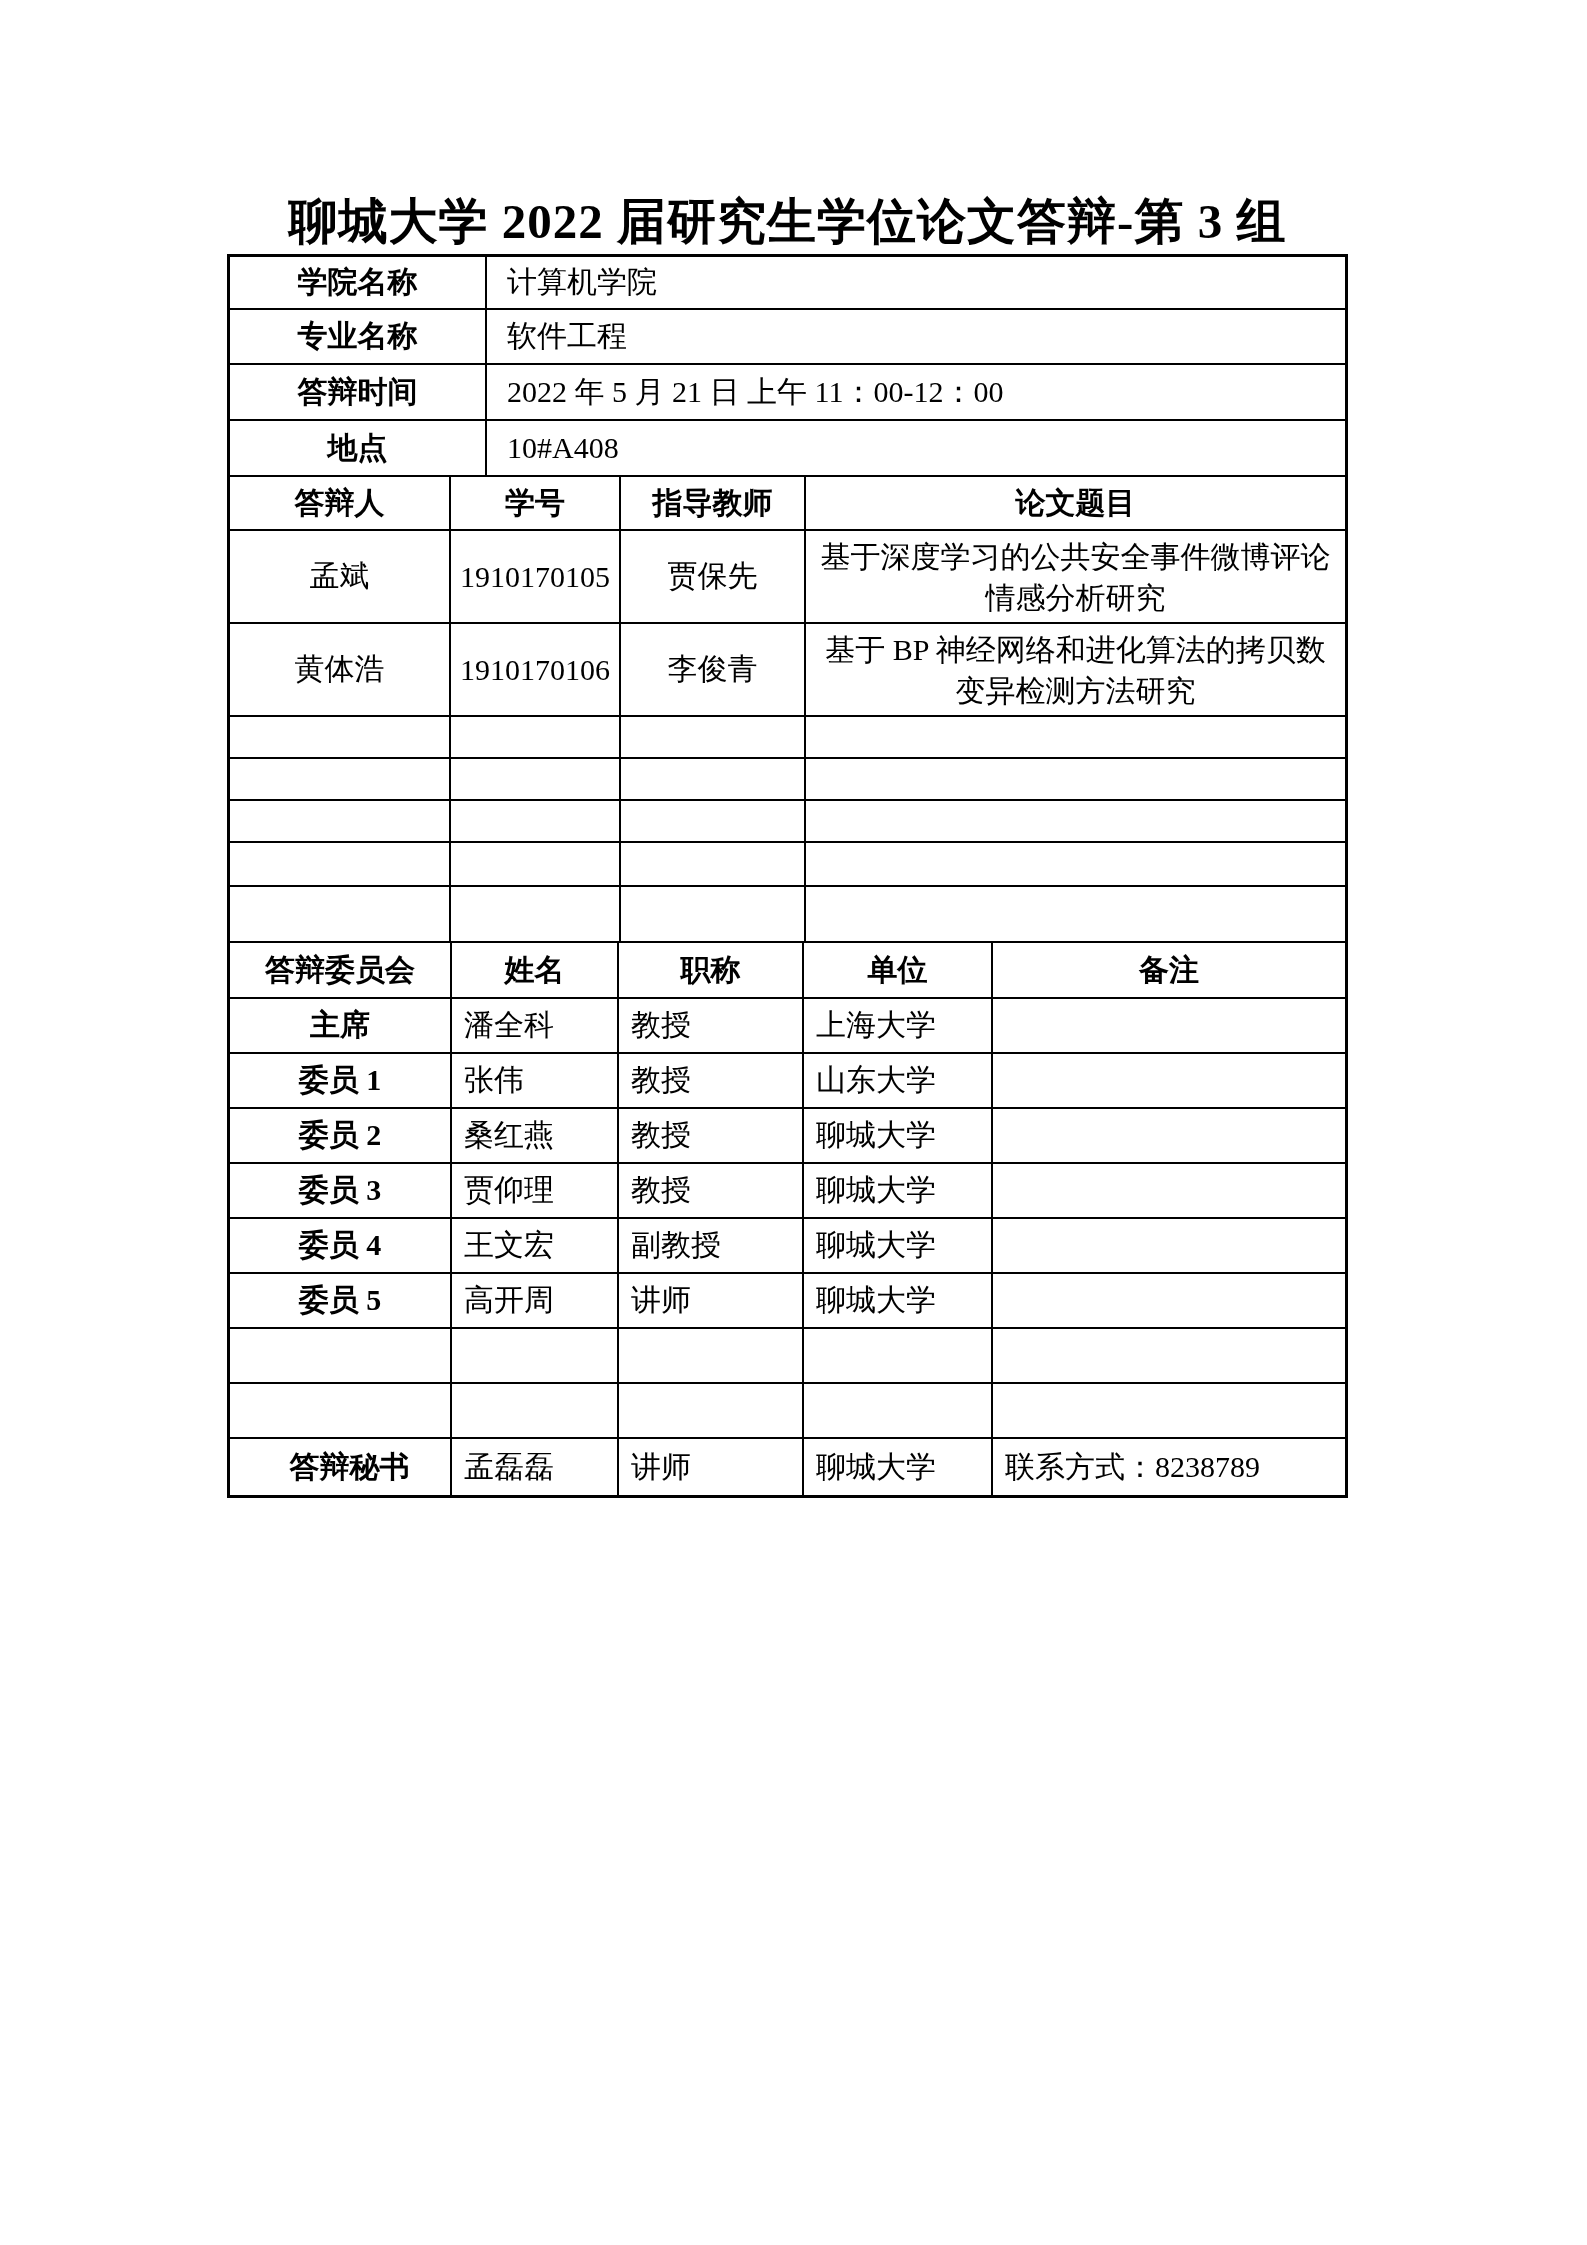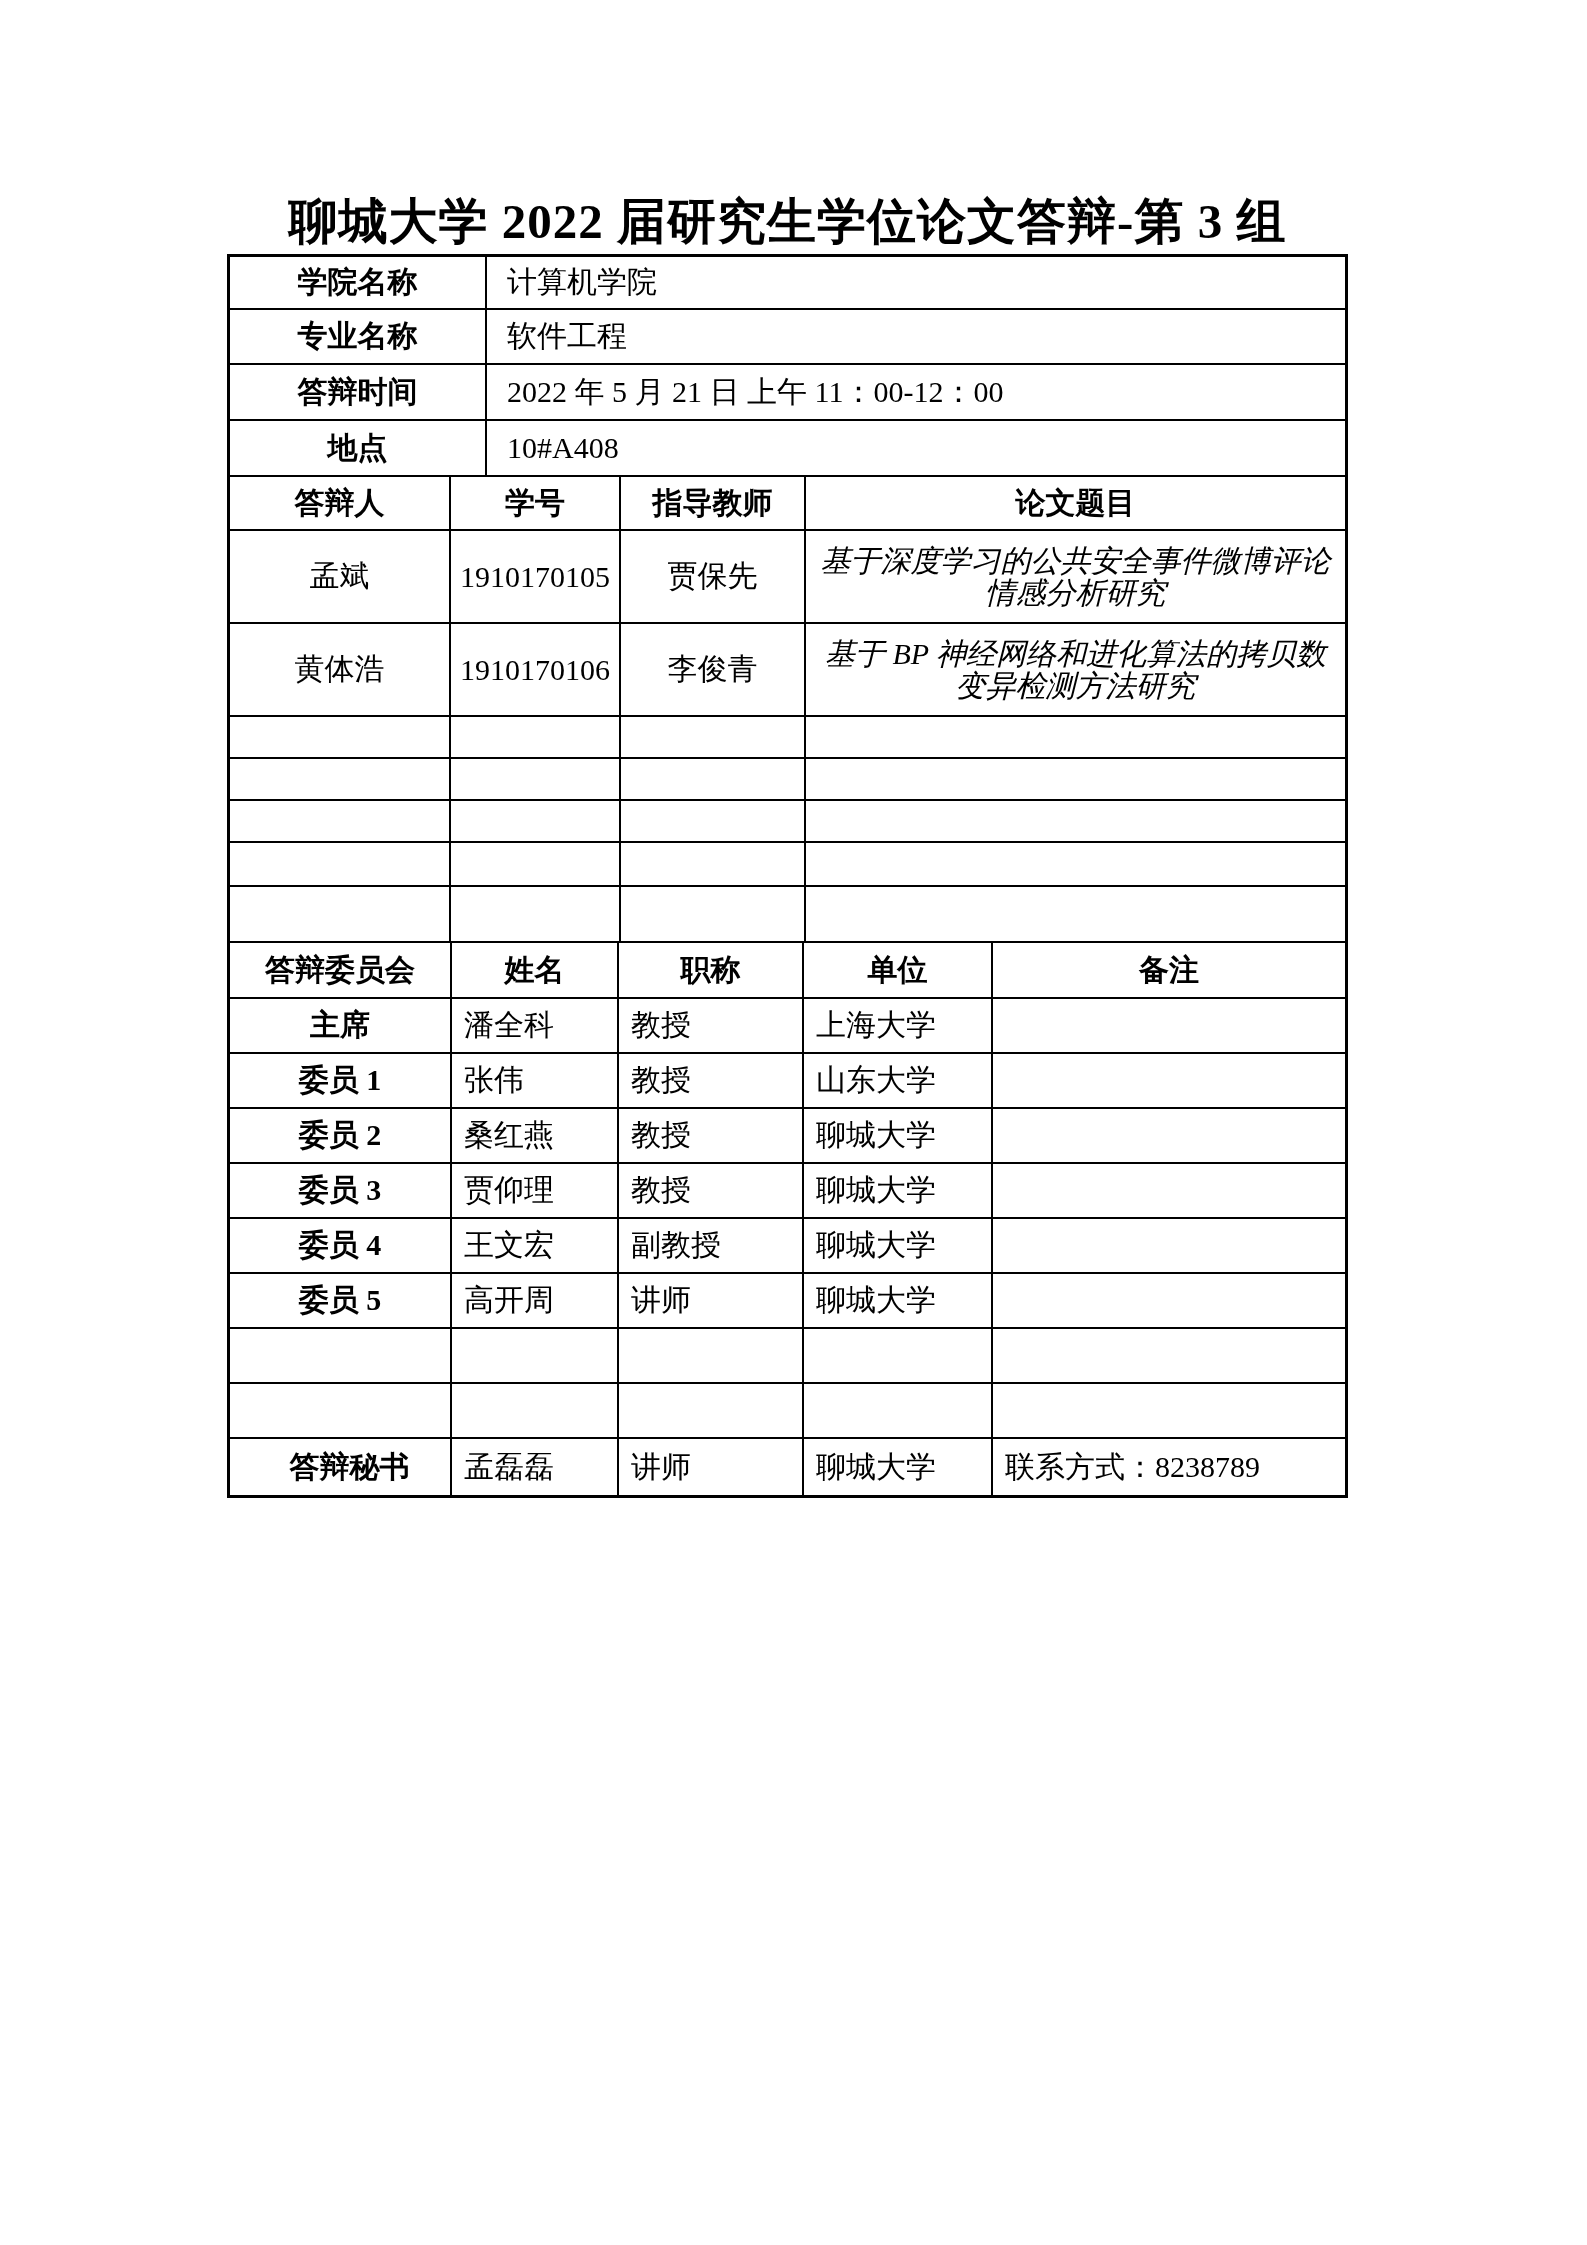--- a/index.html
+++ b/index.html
@@ -41,21 +41,21 @@
     padding: 0;
     overflow: hidden;
   }
   table.t tr:first-child td { border-top: none; }
   table.t td:first-child { border-left: none; }
   table.t td:last-child { border-right: none; }
   table.t-last tr:last-child td { border-bottom: none; padding-left: 19px; }
   .b { font-weight: bold; }
   .left { text-align: left !important; padding-left: 20px !important; }
   .ld { text-align: left !important; padding-left: 12px !important; }
-  .thesis { font-size: 29px; line-height: 32px; padding: 3px 6px !important; font-style: italic; }
+  .thesis { font-size: 29px; line-height: 41px; padding: 3px 6px !important; }
   tr.h51 td { height: 51px; }
   tr.h53 td { height: 53px; }
   tr.h54 td { height: 54px; border-radius: 16px; }
   tr.h52 td { height: 52px; }
   tr.h85 td { height: 85px; }
   tr.h40 td { height: 40px; }
   tr.h42 td { height: 42px; }
   tr.h56 td { height: 56px; }
 </style>
 </head>

